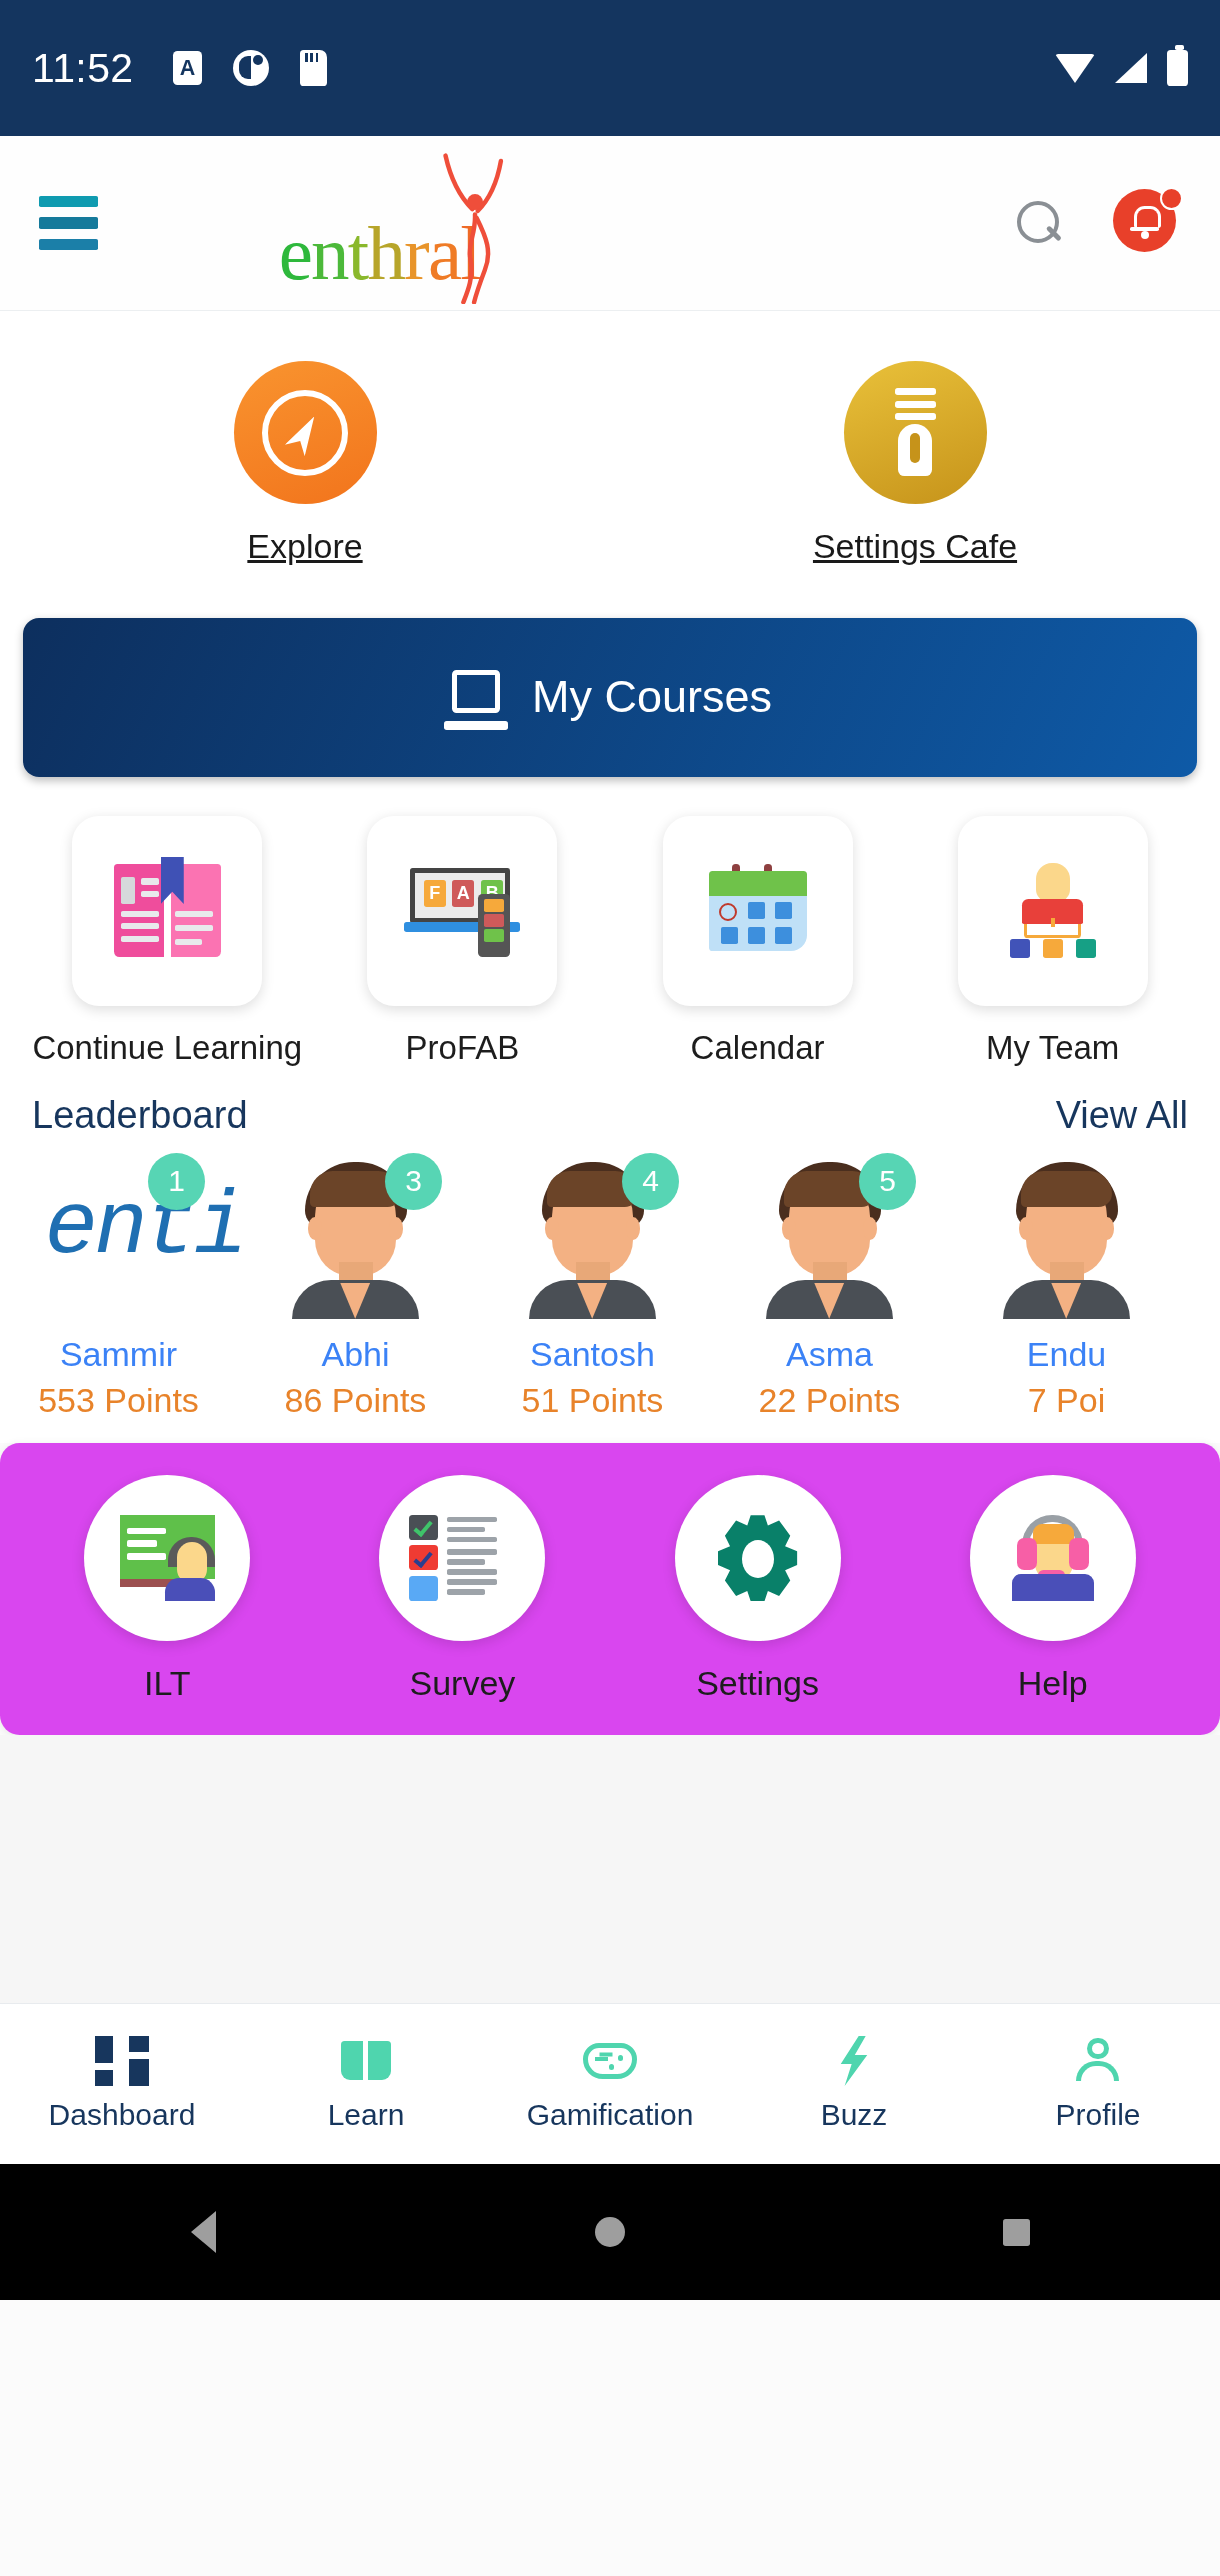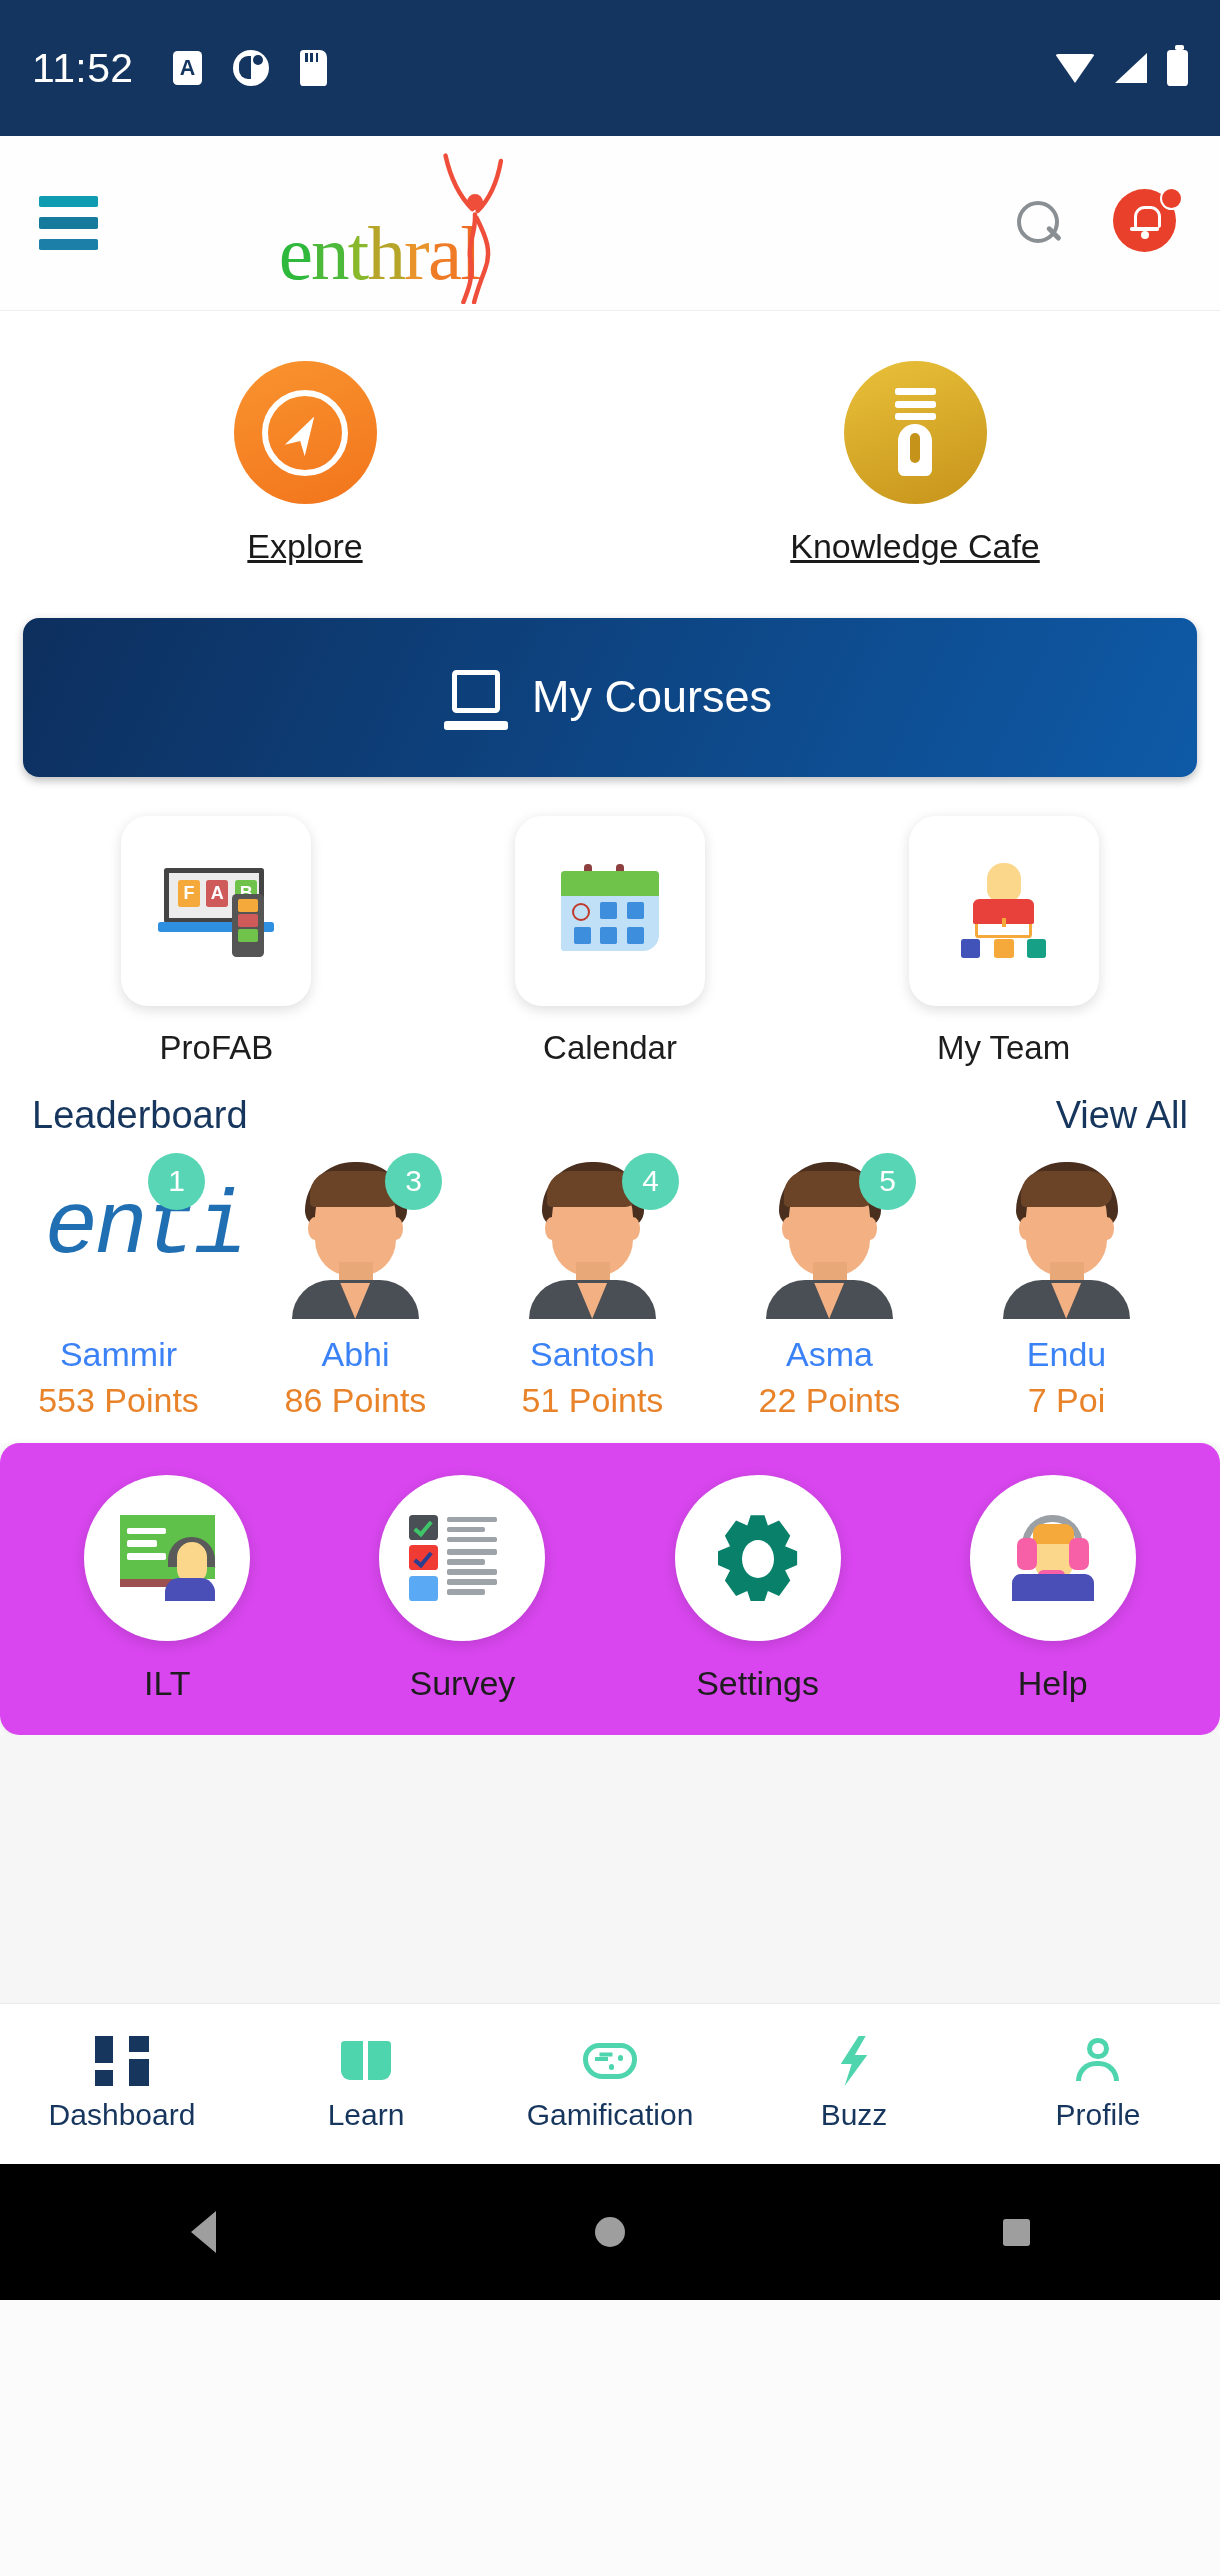--- a/index.html
+++ b/index.html
@@ -361,35 +361,54 @@
     </div>
     <div class="quick">
       <div class="quick-circle qc-cafe">
         <div class="bulbglyph">
             <i></i>
             <i></i>
             <i></i>
             <div class="body"></div>
           </div>
       </div>
-      <div class="quick-label">Knowledge Cafe</div>
+      <div class="quick-label">Settings Cafe</div>
     </div>
   </div>
 
   <div class="bigcards">
     <div class="bigcard bc-courses">
       <div class="laptop">
           <div class="scr"></div>
           <div class="base"></div>
         </div>
       <div class="bigcard-label">My Courses</div>
     </div>
   </div>
 
   <div class="tilerow">
+    <div class="tile">
+      <div class="tile-box">
+        <div class="i-book">
+          <div class="lp"></div>
+            <div class="rp"></div>
+          <div class="ln" style="left:7.2px;top:12.5px;width:14.3px;height:27px;background:#d6d9db;"></div>
+          <div class="ln" style="left:27px;top:14.3px;width:18px;"></div>
+          <div class="ln" style="left:27px;top:27px;width:18px;"></div>
+          <div class="ln" style="left:7.2px;top:47px;width:38px;"></div>
+          <div class="ln" style="left:7.2px;top:59px;width:38px;"></div>
+          <div class="ln" style="left:7.2px;top:72px;width:38px;"></div>
+          <div class="ln" style="left:61px;top:47px;width:38px;"></div>
+          <div class="ln" style="left:61px;top:61px;width:38px;"></div>
+          <div class="ln" style="left:61px;top:75px;width:27px;"></div>
+          <div class="mark"></div>
+        </div>
+      </div>
+      <div class="tile-label">Continue Learning</div>
+    </div>
     <div class="tile">
       <div class="tile-box">
         <div class="i-profab">
           <div class="mon"></div>
           <div class="k k1">F</div>
             <div class="k k2">A</div>
             <div class="k k3">B</div>
           <div class="stand"></div>
           <div class="ph">
               <i style="background:#f6a93b"></i>

